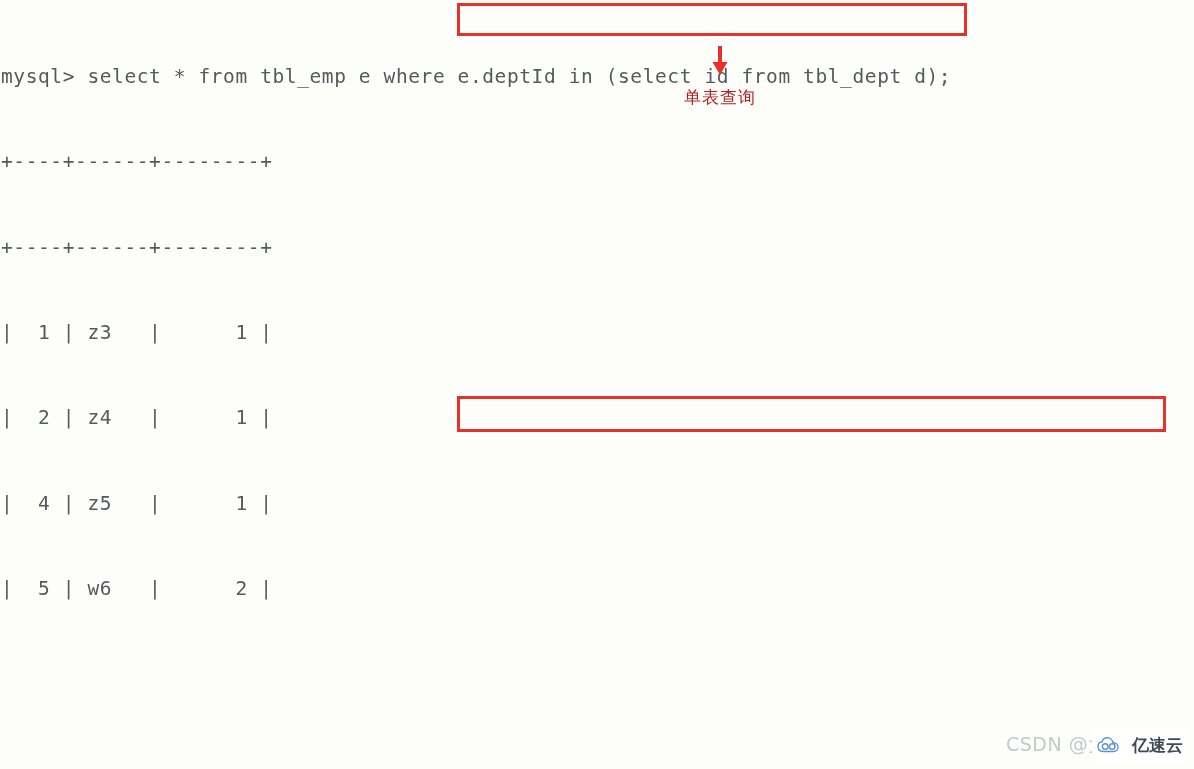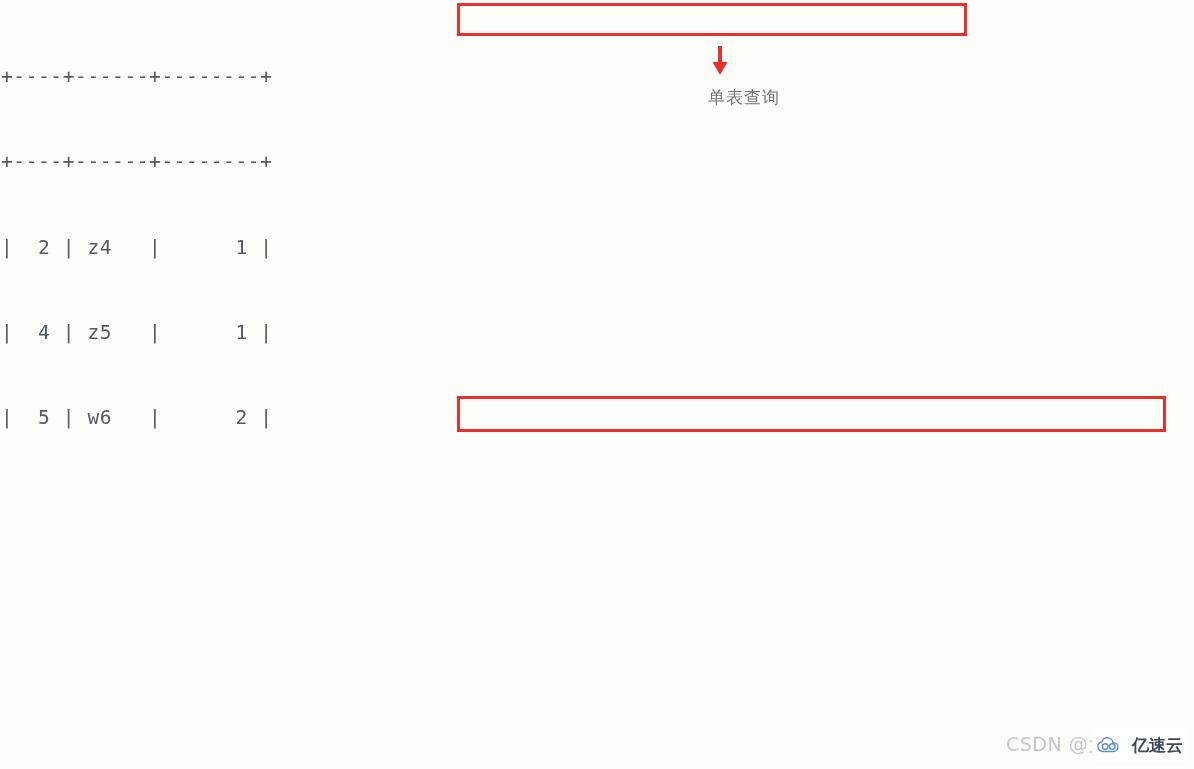--- a/index.html
+++ b/index.html
@@ -66,24 +66,23 @@
     width: 26px;
     height: 30px;
   }
   
   #annotation {
     position: absolute;
     left: 684px;
     top: 86px;
     font-family: "DejaVu Sans", "Liberation Sans", sans-serif;
     font-size: 17px;
-    color: #737373;
+    color: #b91c1c;
     letter-spacing: 1px;
     white-space: nowrap;
-    margin-left: 24px;
   }
   
   #csdn-watermark {
     position: absolute;
     right: 96px;
     bottom: 13px;
     font-family: "DejaVu Sans", "Liberation Sans", sans-serif;
     font-size: 19px;
     color: #c3c8cd;
     letter-spacing: 0.5px;
@@ -118,22 +117,24 @@
     font-weight: 600;
     white-space: nowrap;
   }
 </style>
 </head>
 <body>
 
 <div id="screen">
 
   <div class="term">
+    <div class="line">mysql&gt; select * from tbl_emp e where e.deptId in (select id from tbl_dept d);</div>
     <div class="line">+----+------+--------+</div>
     <div class="line">+----+------+--------+</div>
+    <div class="line">|  1 | z3   |      1 |</div>
     <div class="line">|  2 | z4   |      1 |</div>
     <div class="line">|  4 | z5   |      1 |</div>
     <div class="line">|  5 | w6   |      2 |</div>
     
     
     
     
     
     
     

